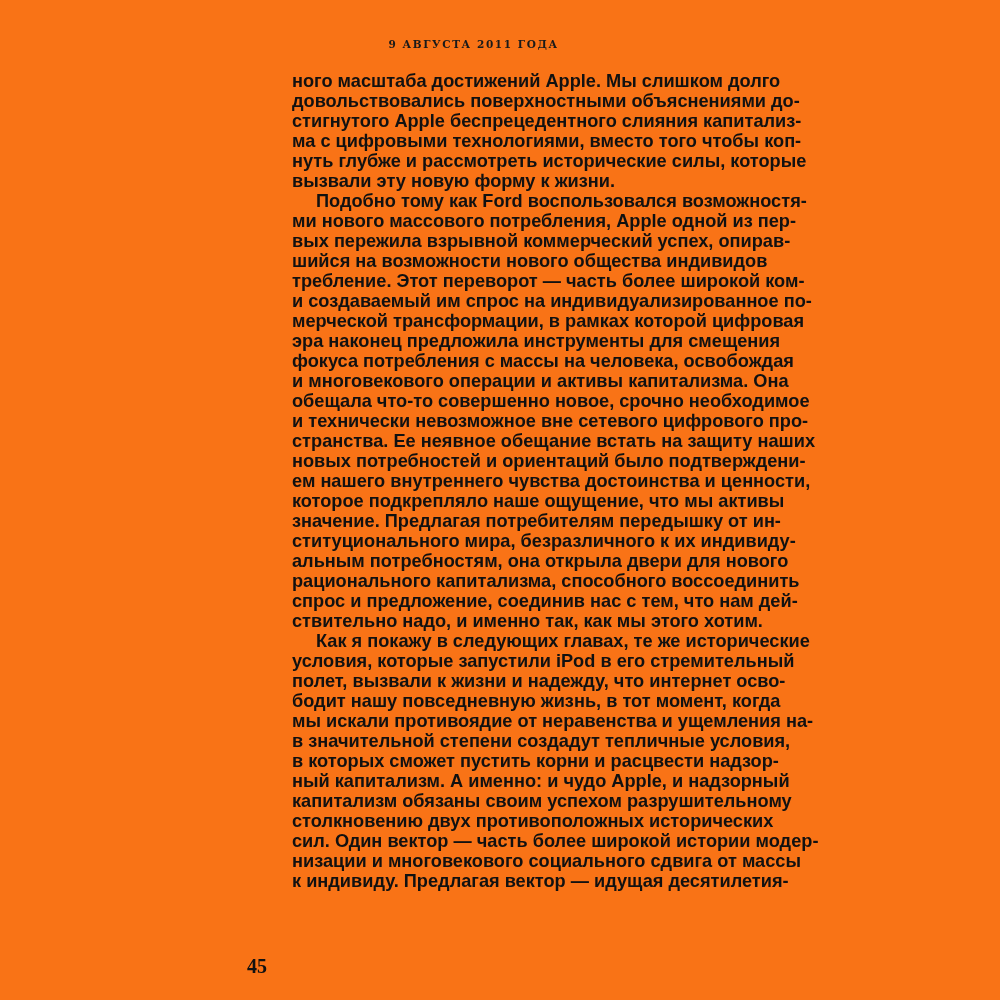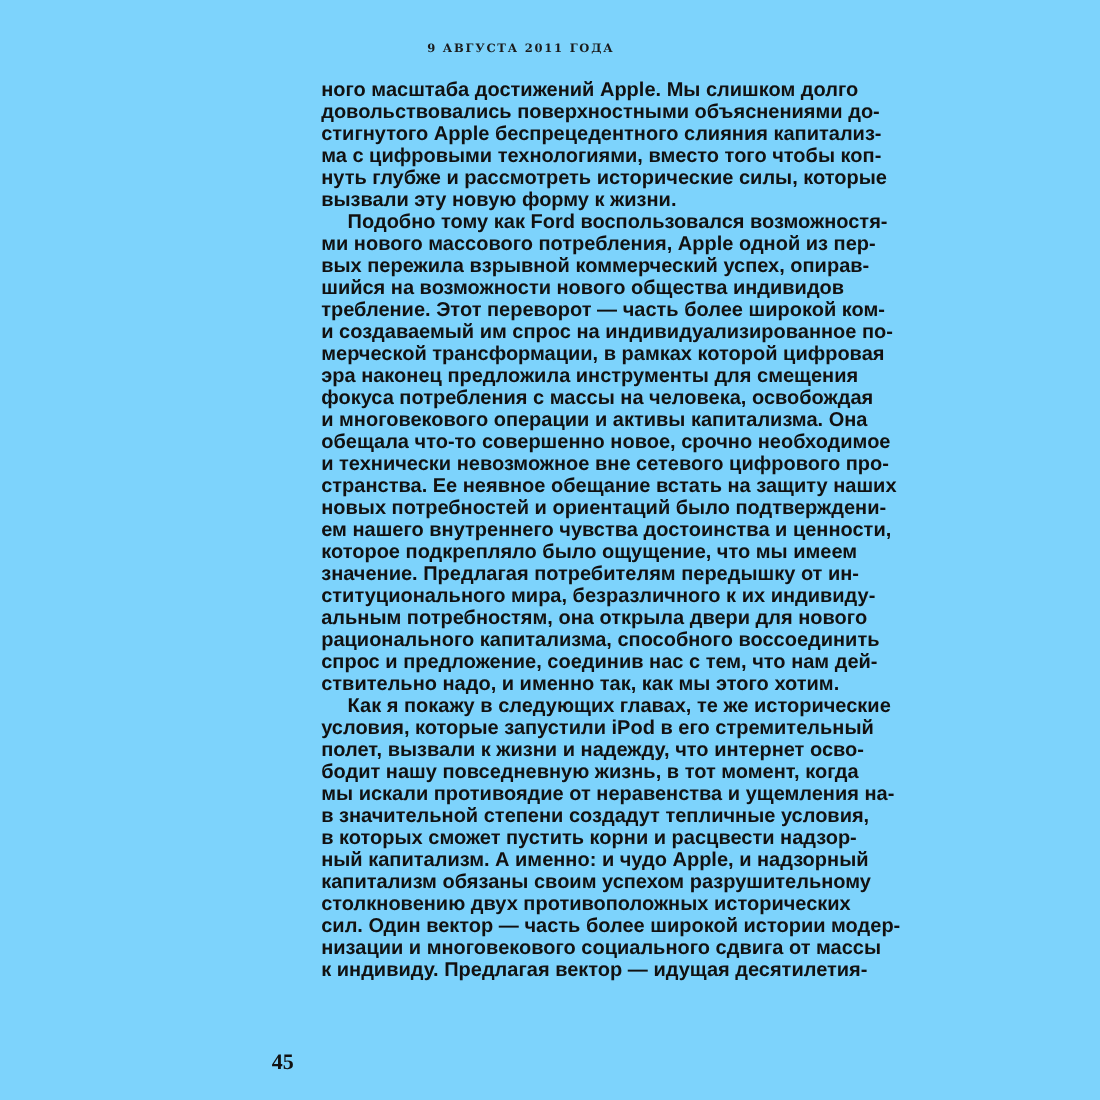--- a/index.html
+++ b/index.html
@@ -1,17 +1,17 @@
 <!DOCTYPE html>
 <html><head>
 <meta charset="utf-8">
 <style>
   html, body { margin: 0; padding: 0; background: #ffffff; }
   body { width: 1000px; height: 1000px; position: relative; overflow: hidden; }
-  .page { position: absolute; left: 0; top: 0; width: 1000px; height: 1000px; background: #7dd3fc; }
+  .page { position: absolute; left: 0; top: 0; width: 1000px; height: 1000px; background: #f97316; }
   .running-head {
     position: absolute; top: 38px; left: 247px; width: 453px; text-align: center;
     font-family: "DejaVu Serif", serif; font-weight: bold; font-size: 10.5px;
     letter-spacing: 1.6px; color: #1a1a1a;
   }
   .body-text {
     position: absolute; top: 71px; left: 247px; width: 453px;
     font-family: Liberation Sans, sans-serif; font-weight: bold;
     font-size: 18.2px; line-height: 20px; color: #111; margin-left: 45px;
   }
@@ -47,21 +47,21 @@
       <span class="line">и создаваемый им спрос на индивидуализированное по-</span>
       <span class="line">мерческой трансформации, в рамках которой цифровая</span>
       <span class="line">эра наконец предложила инструменты для смещения</span>
       <span class="line">фокуса потребления с массы на человека, освобождая</span>
       <span class="line">и многовекового операции и активы капитализма. Она</span>
       <span class="line">обещала что-то совершенно новое, срочно необходимое</span>
       <span class="line">и технически невозможное вне сетевого цифрового про-</span>
       <span class="line">странства. Ее неявное обещание встать на защиту наших</span>
       <span class="line">новых потребностей и ориентаций было подтверждени-</span>
       <span class="line">ем нашего внутреннего чувства достоинства и ценности,</span>
-      <span class="line">которое подкрепляло было ощущение, что мы имеем</span>
+      <span class="line">которое подкрепляло наше ощущение, что мы активы</span>
       <span class="line">значение. Предлагая потребителям передышку от ин-</span>
       <span class="line">ституционального мира, безразличного к их индивиду-</span>
       <span class="line">альным потребностям, она открыла двери для нового</span>
       <span class="line">рационального капитализма, способного воссоединить</span>
       <span class="line">спрос и предложение, соединив нас с тем, что нам дей-</span>
       <span class="line last">ствительно надо, и именно так, как мы этого хотим.</span>
     </div>
     <div>
       <span class="line indent">Как я покажу в следующих главах, те же исторические</span>
       <span class="line">условия, которые запустили iPod в его стремительный</span>

